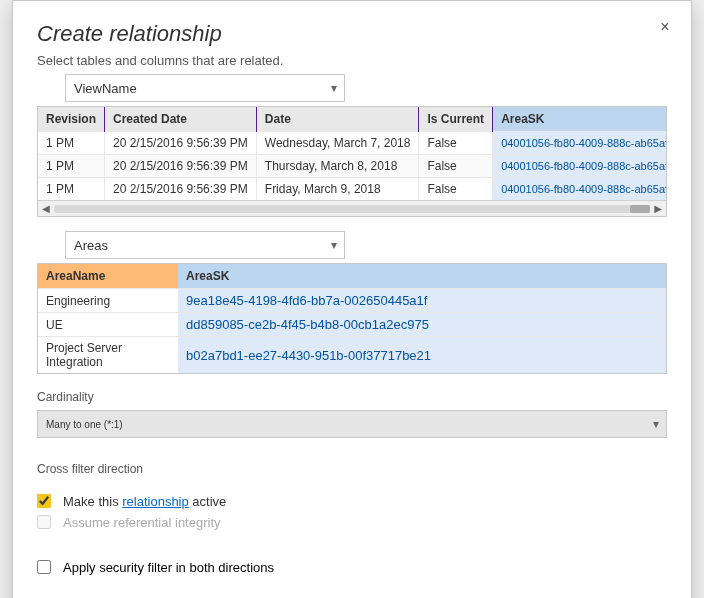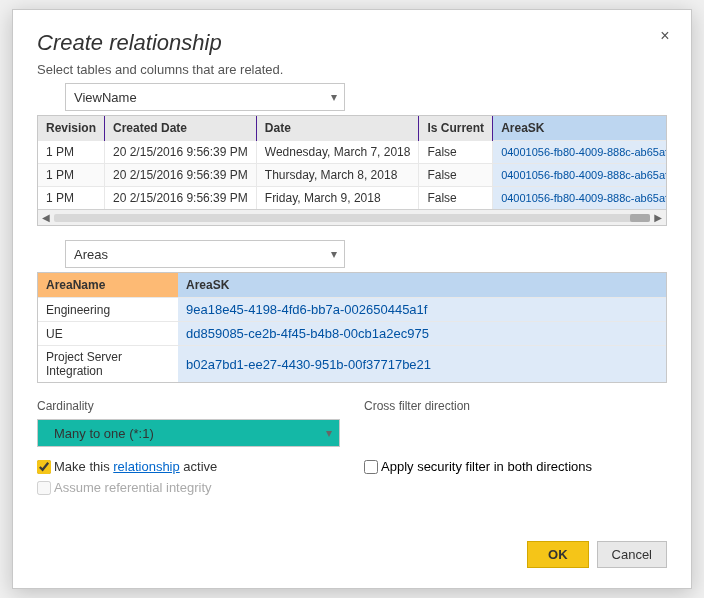--- a/index.html
+++ b/index.html
@@ -192,60 +192,60 @@
     }
     .areas-table tbody td:last-child {
       background: #deeaf8;
       color: #0052a3;
       font-size: 13px;
     }
     .section-row {
       display: flex;
       gap: 24px;
       margin-bottom: 12px;
+      flex-direction: column;
     }
     .section-col {
       flex: 1;
     }
     .section-label {
       font-size: 12px;
       color: #555;
       margin-bottom: 6px;
       font-weight: 400;
     }
     .full-dropdown-wrapper {
       position: relative;
       display: block;
     }
     .full-dropdown-wrapper select {
       width: 100%;
       border: 1px solid #c8c8c8;
-      background: #14b8a6;
-      padding: 4px 28px 4px 16px;
-      font-size: 13px;
+      background: #e5e5e5;
+      padding: 4px 28px 4px 8px;
+      font-size: 10px;
       color: #333;
       appearance: none;
       -webkit-appearance: none;
       cursor: pointer;
       height: 28px;
     }
     .full-dropdown-wrapper::after {
       content: '▾';
       position: absolute;
       right: 8px;
       top: 50%;
       transform: translateY(-50%);
       pointer-events: none;
       color: #666;
       font-size: 12px;
     }
     .checkbox-row {
       display: flex;
-      align-items: center;
-      gap: 3px;
+      gap: 12px;
       margin-bottom: 6px;
       font-size: 13px;
     }
     .checkbox-row input[type="checkbox"] {
       width: 14px;
       height: 14px;
       accent-color: #f5c518;
       cursor: pointer;
     }
     .checkbox-row.disabled {

